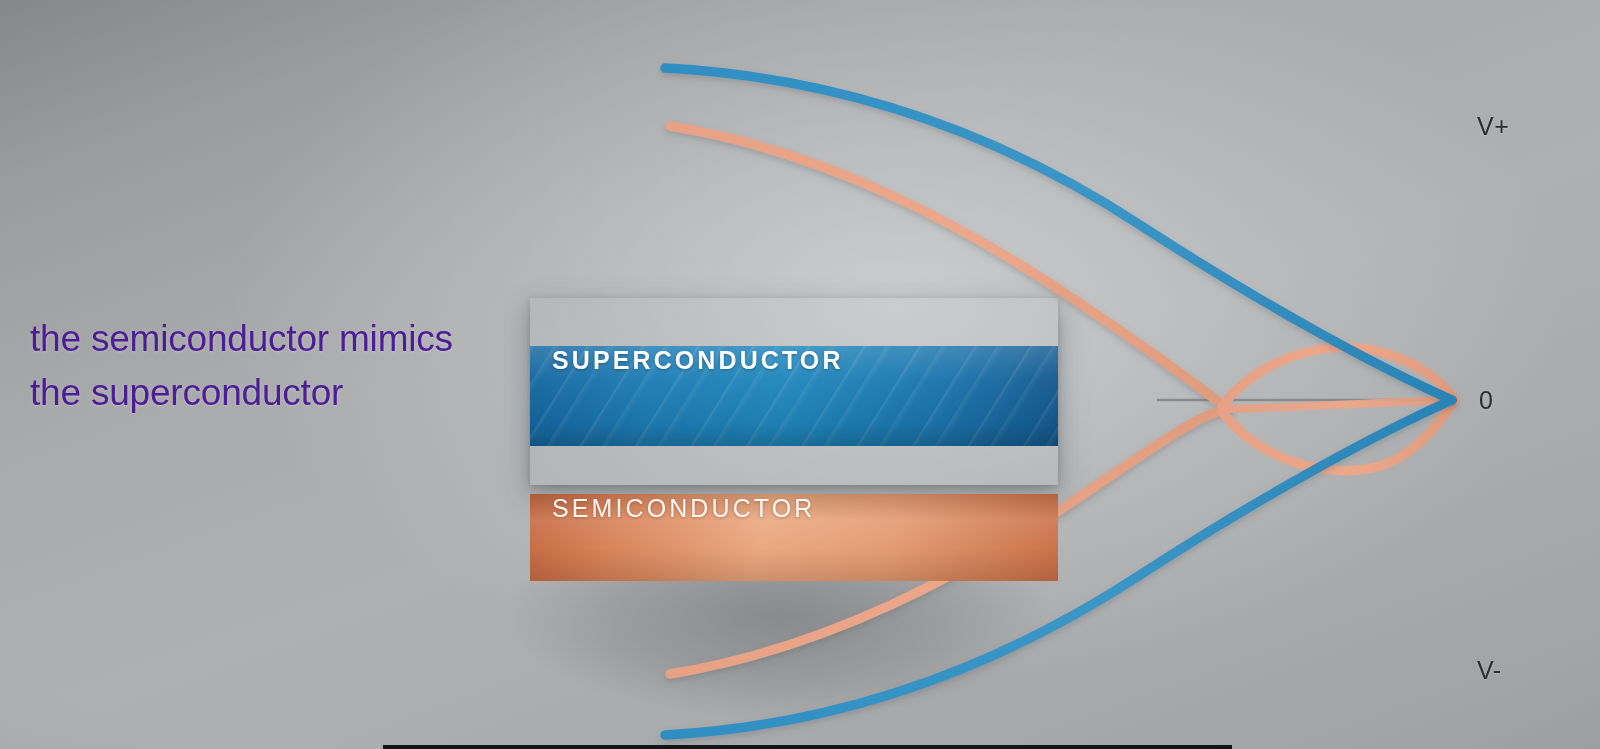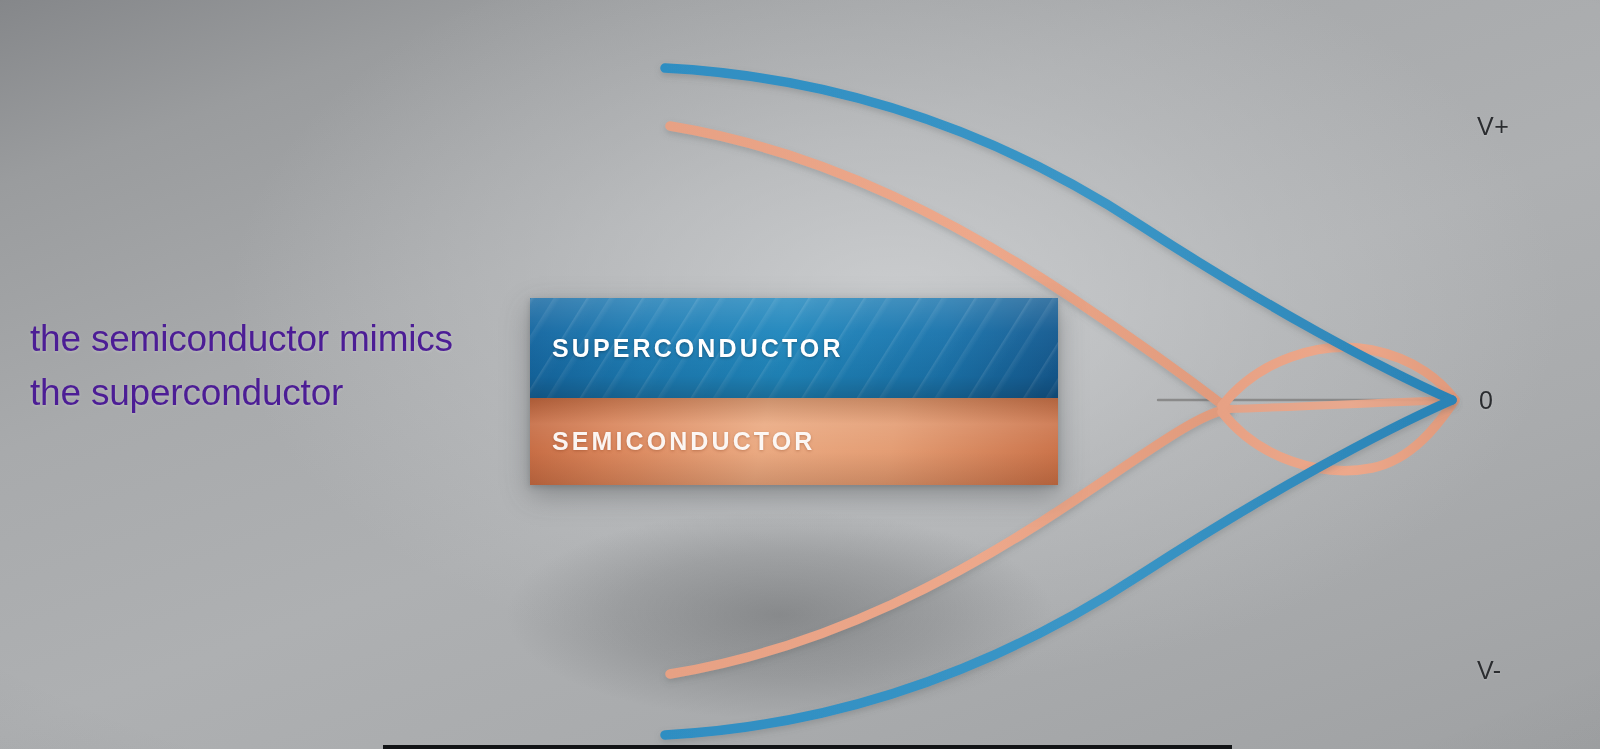--- a/index.html
+++ b/index.html
@@ -109,21 +109,21 @@
     height: 187px;
     box-shadow:
       0 10px 26px rgba(60,62,66,0.38),
       0 2px 6px rgba(60,62,66,0.25);
   }
   .panel-band {
     position: relative;
     width: 100%;
     overflow: hidden;
     display: flex;
-    align-items: center;
+    margin-top: 48px;
   }
   #band-super {
     height: 100px;
     background:
       linear-gradient(95deg,
         #1466a0 0%,
         #1d7cb4 22%,
         #2087bd 48%,
         #1b74ac 78%,
         #14598f 100%);
@@ -183,21 +183,21 @@
     margin-left: 22px;
     color: #ffffff;
     font-size: 25px;
     font-weight: 600;
     letter-spacing: 3.1px;
     text-shadow: 0 1px 3px rgba(0,0,0,0.30);
     user-select: none;
   }
   #band-semi .band-text {
     color: rgba(255,255,255,0.93);
-    font-weight: 700;
+    font-weight: 400;
     text-shadow: 0 1px 3px rgba(120,50,20,0.35);
   }
 
   
   #player-bar {
     position: absolute;
     left: 383px;
     top: 745px;
     width: 849px;
     height: 4px;

